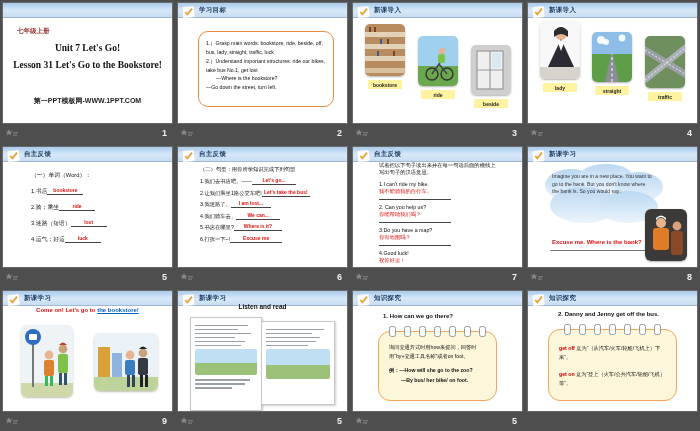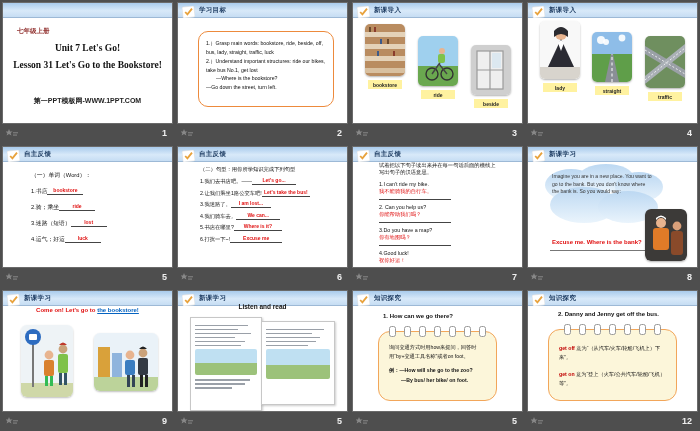--- a/index.html
+++ b/index.html
@@ -554,25 +554,15 @@
             <span class="ring"></span>
             <span class="ring"></span>
             <span class="ring"></span>
           </div>
         <div class="notetext" style="padding-top:14px;">
           <div class="defrow"><span class="term">get off</span> <span>意为“（从汽车/火车/轮船/飞机上）下来”。</span></div>
           <div class="defrow"><span class="term">get on</span> <span>意为“登上（火车/公共汽车/轮船/飞机）等”。</span></div>
         </div>
       </div>
     </div>
-    <div class="cellbar">
-      <span class="wm">
-          <svg width="12" height="9" viewBox="0 0 12 9">
-            <polygon points="3,0 4,2.4 6.6,2.4 4.6,4 5.4,6.6 3,5 0.6,6.6 1.4,4 -0.6,2.4 2,2.4" fill="#b9b9b9"></polygon>
-            <rect x="7" y="3" width="5" height="1.4" fill="#9a9a9a"></rect>
-            <rect x="7" y="5.4" width="4" height="1.4" fill="#9a9a9a"></rect>
-          </svg>
-        </span>
-      <span class="pagenum">12</span>
-    </div>
   </div>
 
 </div>
 
 </body></html>

